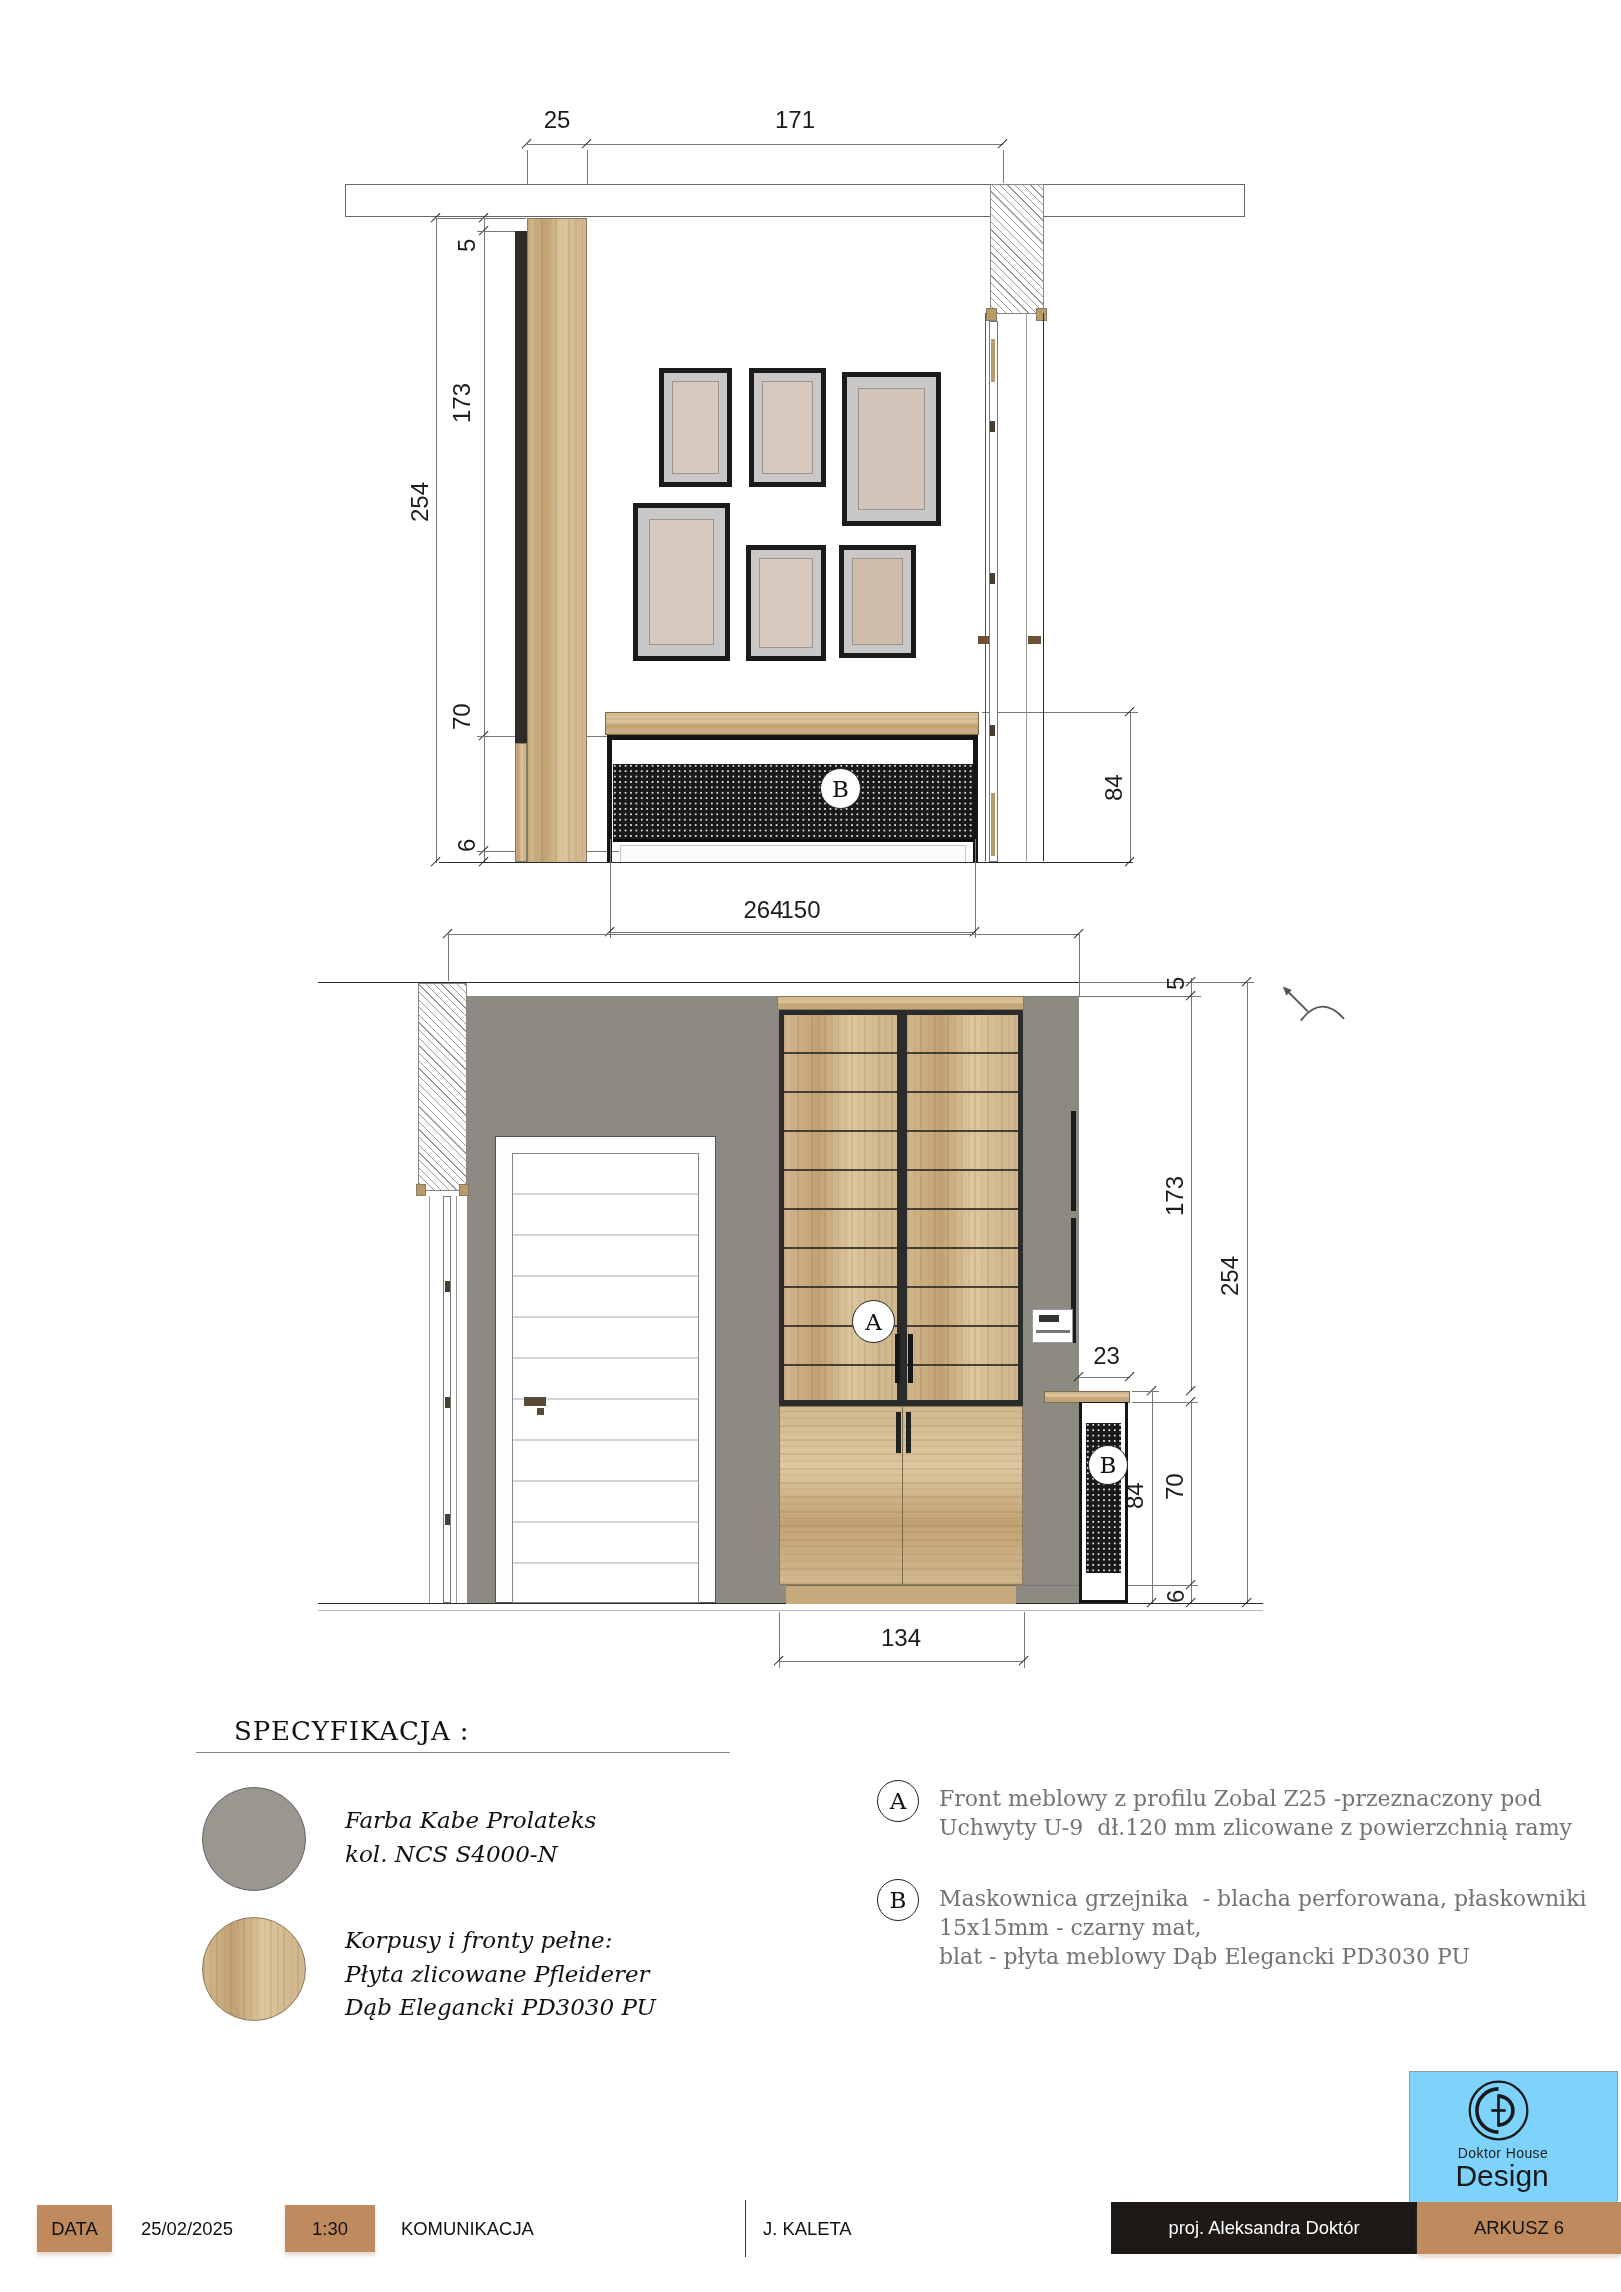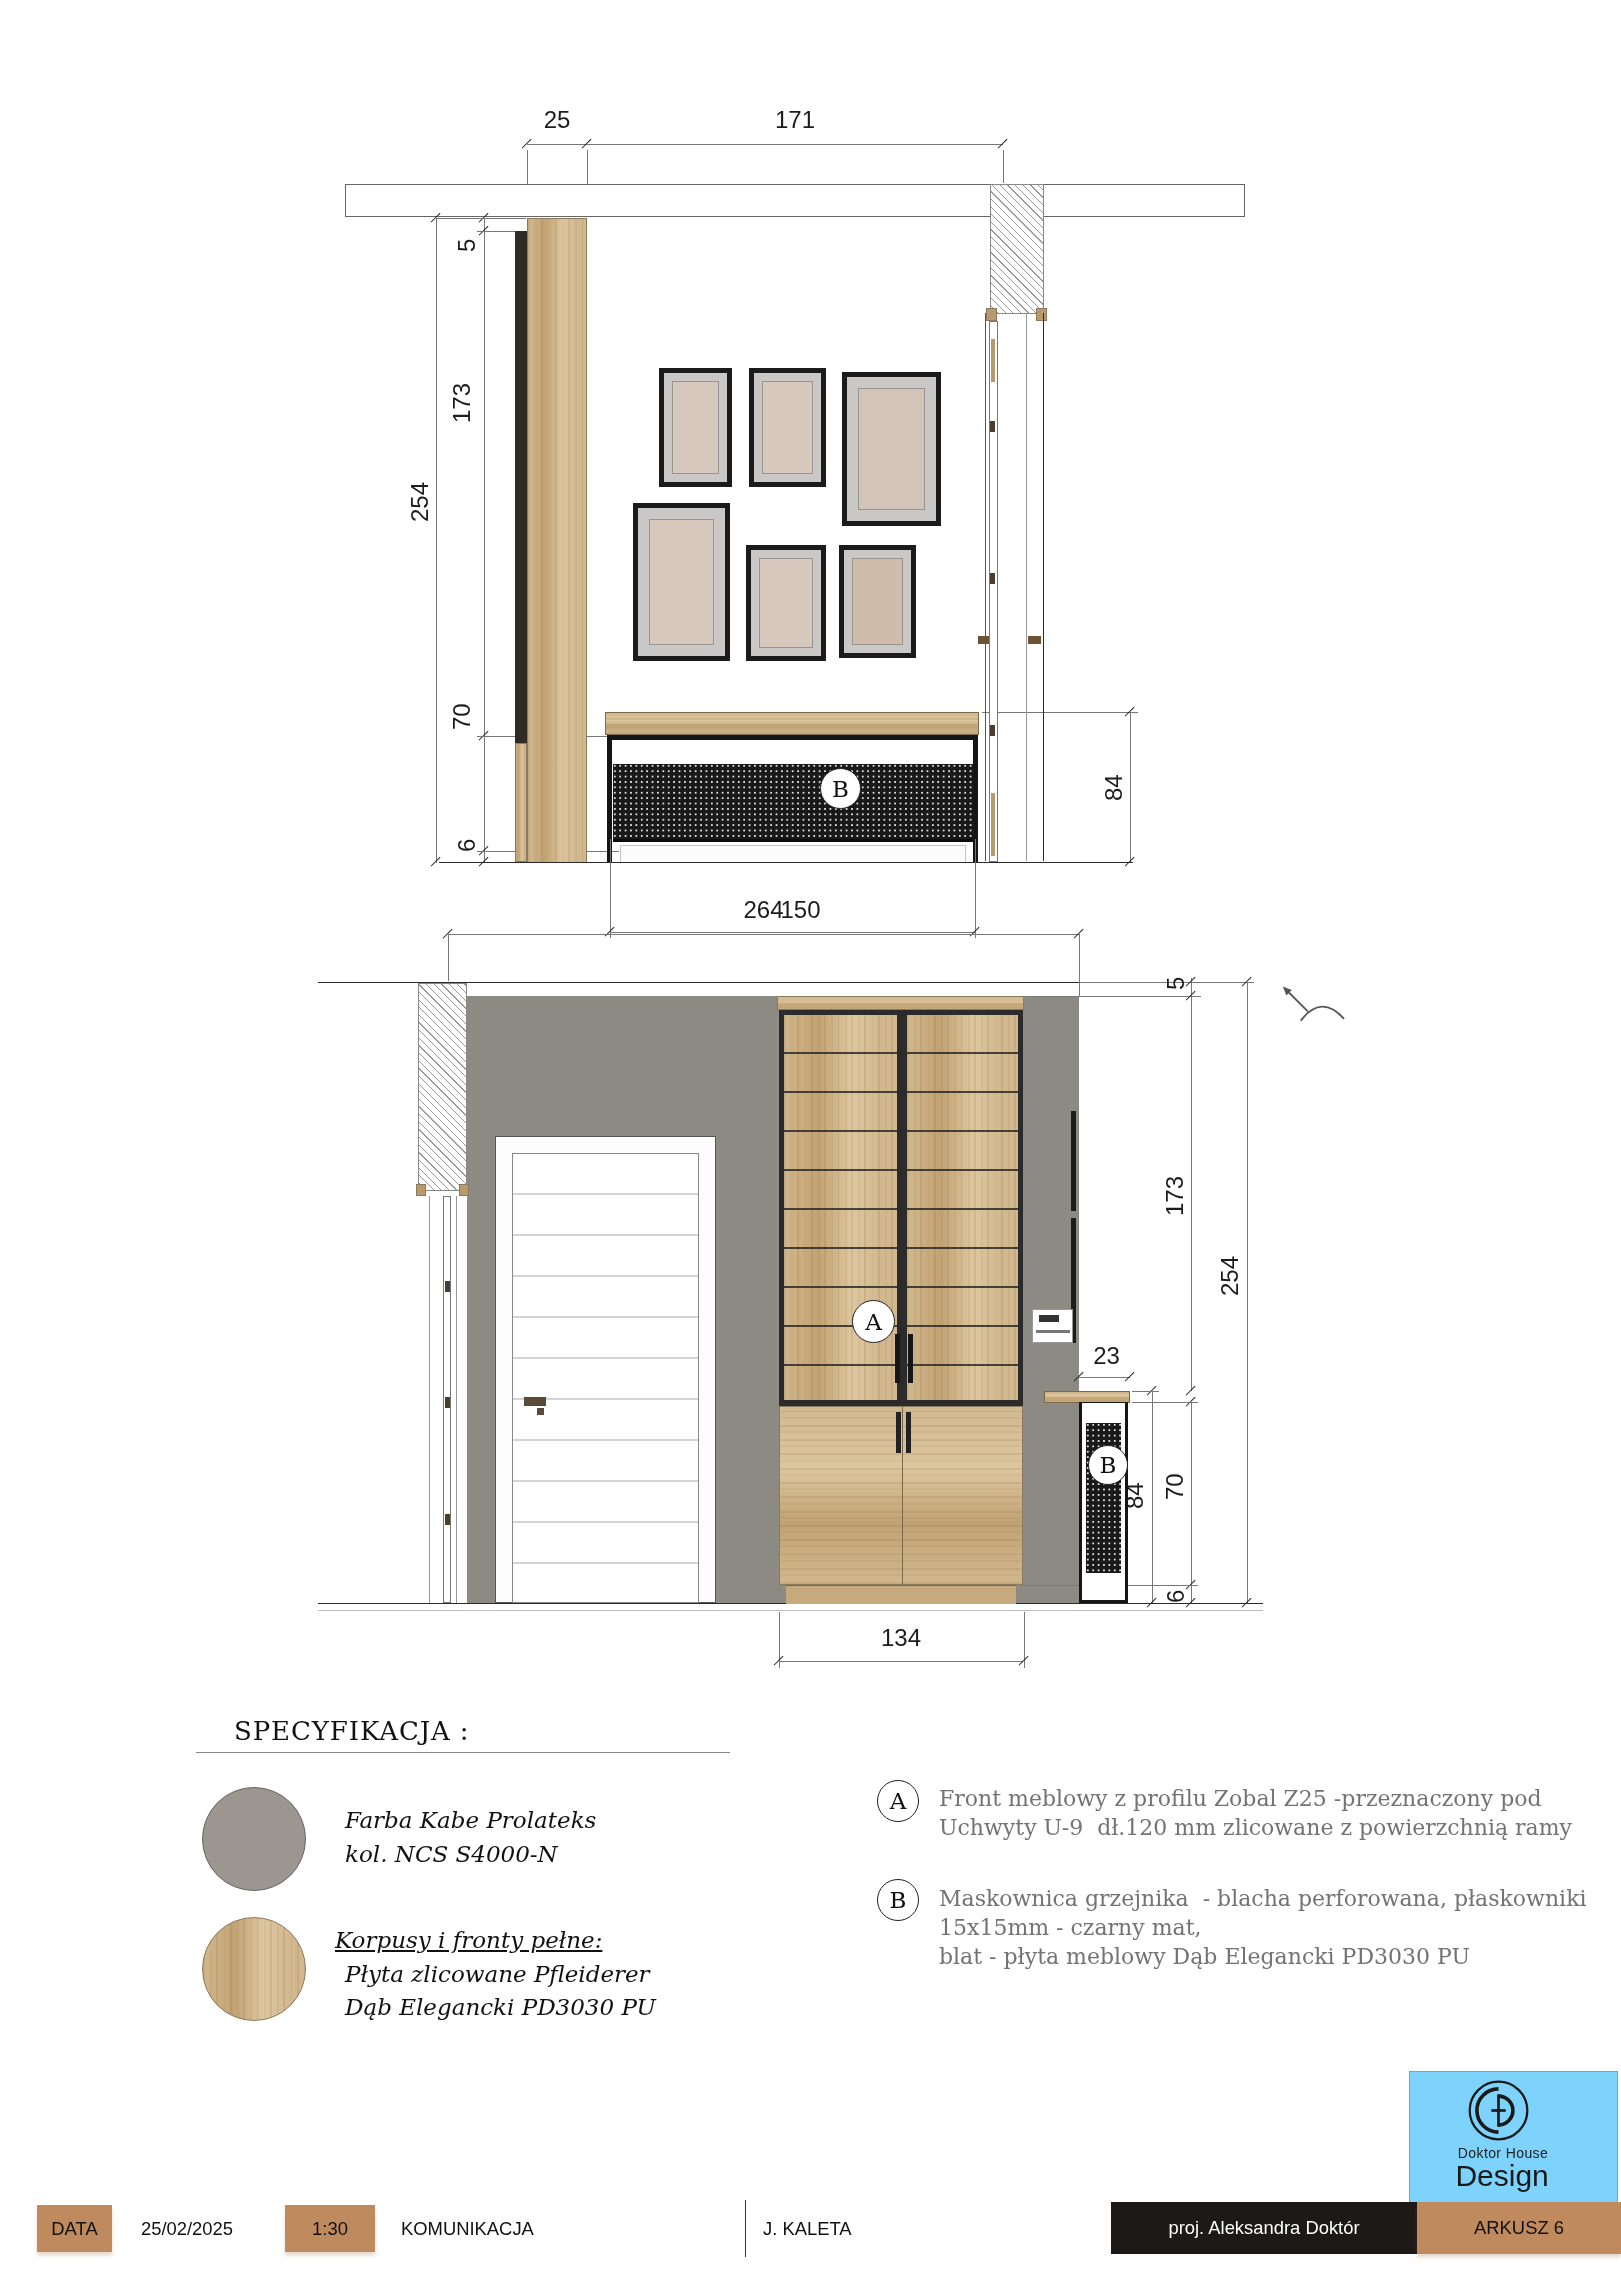--- a/index.html
+++ b/index.html
@@ -262,21 +262,21 @@
 
   <div>
     <div class="spec-title" style="left:234px;top:1716px;">SPECYFIKACJA :</div>
     <div class="hx" style="left:196px;top:1752px;width:534px;border-top:1.3px solid #888;"></div>
 
     <div class="abs" style="left:202px;top:1787px;width:104px;height:104px;border-radius:50%;background:#9b9690;border:0.9px solid #666;box-sizing:border-box;"></div>
     <div class="spec-line" style="left:345px;top:1807px;">Farba Kabe Prolateks</div>
     <div class="spec-line" style="left:345px;top:1841px;">kol.  NCS S4000-N</div>
 
     <div class="abs woodv" style="left:202px;top:1917px;width:104px;height:104px;border-radius:50%;border:0.9px solid #8a7a5e;box-sizing:border-box;"></div>
-    <div class="spec-line" style="left:335px;top:1927px;text-decoration:underline;">Korpusy i fronty pełne:</div>
+    <div class="spec-line" style="left:345px;top:1927px;">Korpusy i fronty pełne:</div>
     <div class="spec-line" style="left:345px;top:1961px;">Płyta zlicowane Pfleiderer</div>
     <div class="spec-line" style="left:345px;top:1994px;">Dąb Elegancki PD3030 PU</div>
   </div>
 
   <div>
     <div class="clbl" style="left:877px;top:1780px;width:40px;height:40px;border-width:1.3px;">A</div>
     <div class="abs" style="left:939px;top:1784px;width:627px;">
       <div class="leg-line">Front meblowy z profilu Zobal Z25 -przeznaczony pod</div>
       <div class="leg-line">Uchwyty U-9  dł.120 mm zlicowane z powierzchnią ramy</div>
     </div>

